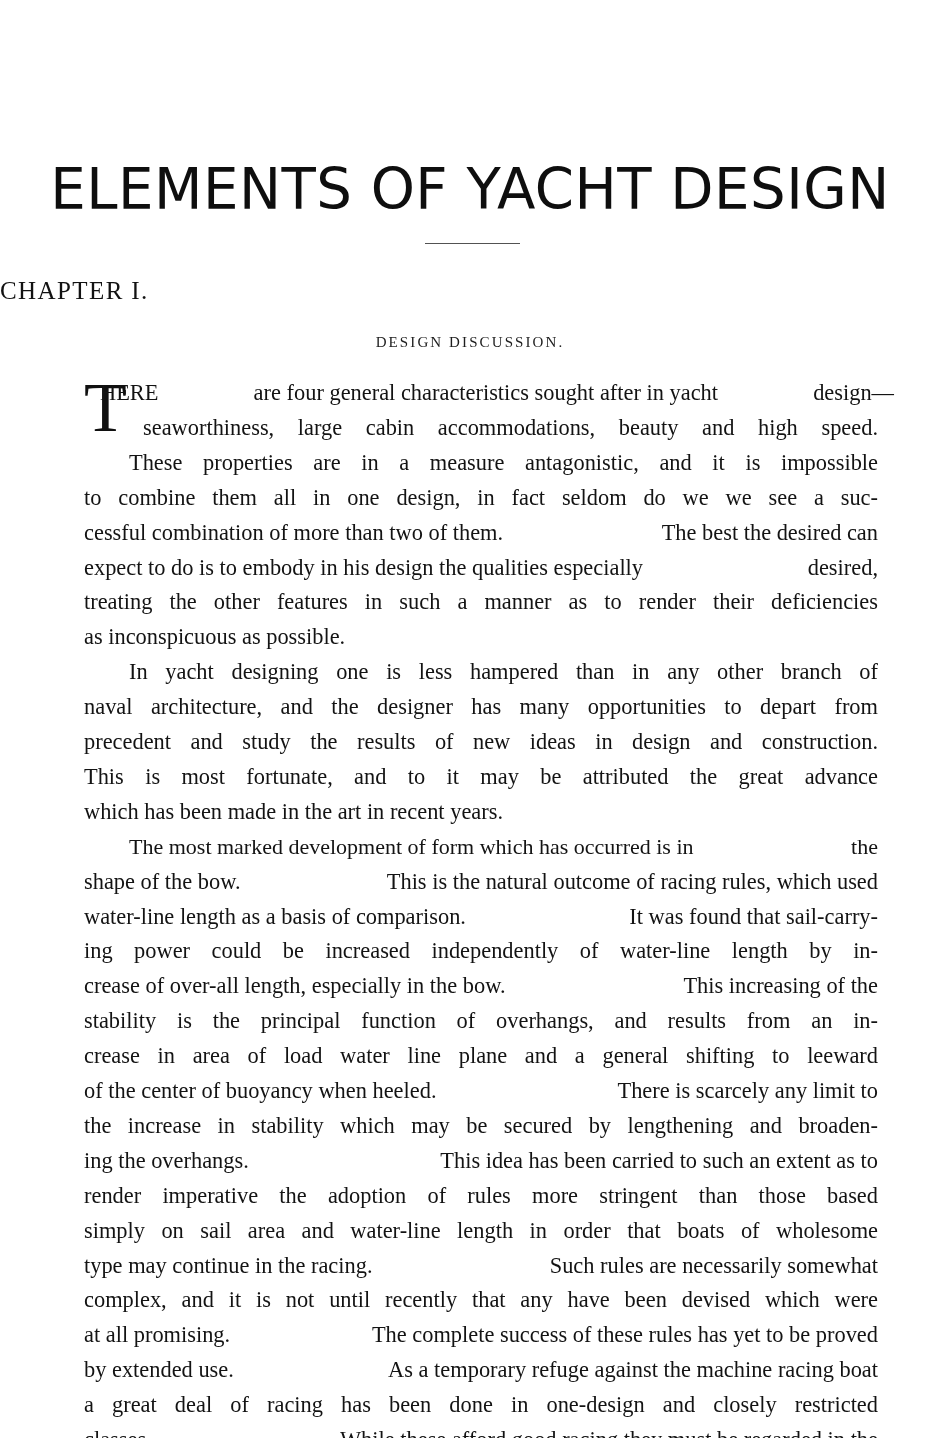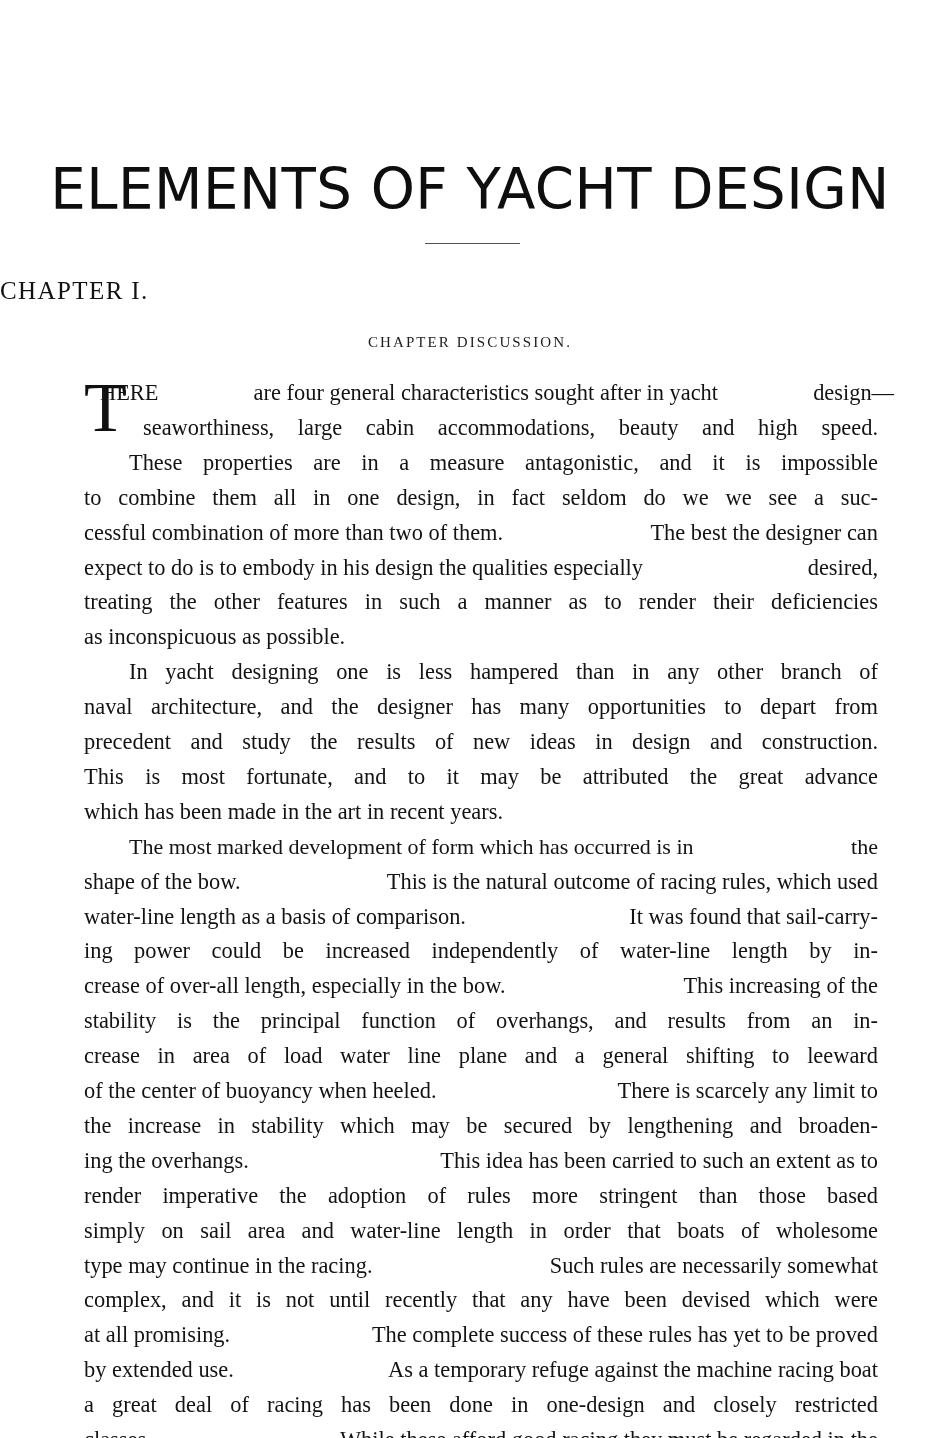--- a/index.html
+++ b/index.html
@@ -124,36 +124,36 @@
 <div class="page">
 
   <div class="title-block">
     <span class="book-title">ELEMENTS OF YACHT DESIGN</span>
   </div>
 
   <div class="title-rule"></div>
 
   <div class="chapter-heading">CHAPTER I.</div>
 
-  <div class="section-subtitle">CHAPTER DISCUSSION.</div>
+  <div class="section-subtitle">DESIGN DISCUSSION.</div>
 
   <div class="dropcap-layer">T</div>
 
   <div class="lines-block" id="lines-root" style="top: 376px; position: absolute; height: 1116.8px;">
       <div class="line" style="position: absolute; top: 0px; left: 16px; width: 794px; line-height: 34.9px; font-size: 22.4px;">
         <span>HERE</span>
         <span>are four general characteristics sought after in yacht</span>
         <span>design—</span>
       </div>
       <div class="line" style="position: absolute; top: 34.9px; left: 59px; width: 735px; line-height: 34.9px; font-size: 22.4px; display: block; text-align: justify; text-align-last: justify; white-space: normal;"><span style="display: inline;">seaworthiness, large cabin accommodations, beauty and high speed.</span></div>
       <div class="line" style="position: absolute; top: 69.8px; left: 45px; width: 749px; line-height: 34.9px; font-size: 22.4px; display: block; text-align: justify; text-align-last: justify; white-space: normal;"><span style="display: inline;">These properties are in a measure antagonistic, and it is impossible</span></div>
       <div class="line" style="position: absolute; top: 104.7px; left: 0px; width: 794px; line-height: 34.9px; font-size: 22.4px; display: block; text-align: justify; text-align-last: justify; white-space: normal;"><span style="display: inline;">to combine them all in one design, in fact seldom do we we see a suc-</span></div>
       <div class="line" style="position: absolute; top: 139.6px; left: 0px; width: 794px; line-height: 34.9px; font-size: 22.4px;">
         <span>cessful combination of more than two of them.</span>
-        <span>The best the designer can</span>
+        <span>The best the desired can</span>
       </div>
       <div class="line" style="position: absolute; top: 174.5px; left: 0px; width: 794px; line-height: 34.9px; font-size: 22.4px;">
         <span>expect to do is to embody in his design the qualities especially</span>
         <span>desired,</span>
       </div>
       <div class="line" style="position: absolute; top: 209.4px; left: 0px; width: 794px; line-height: 34.9px; font-size: 22.4px; display: block; text-align: justify; text-align-last: justify; white-space: normal;"><span style="display: inline;">treating the other features in such a manner as to render their deficiencies</span></div>
       <div class="line flush" style="position: absolute; top: 244.3px; left: 0px; width: 794px; line-height: 34.9px; font-size: 22.4px;">
         <span>as inconspicuous as possible.</span>
       </div>
       <div class="line" style="position: absolute; top: 279.2px; left: 45px; width: 749px; line-height: 34.9px; font-size: 22.4px; display: block; text-align: justify; text-align-last: justify; white-space: normal;"><span style="display: inline;">In yacht designing one is less hampered than in any other branch of</span></div>

